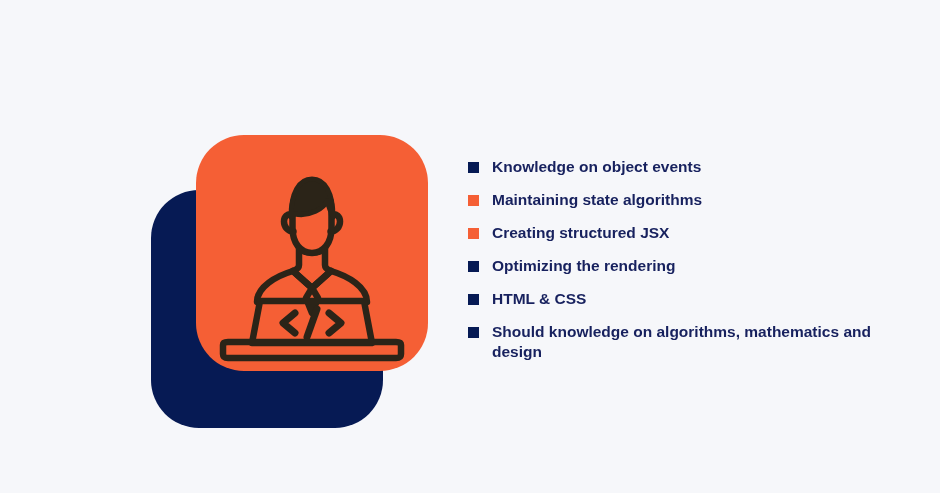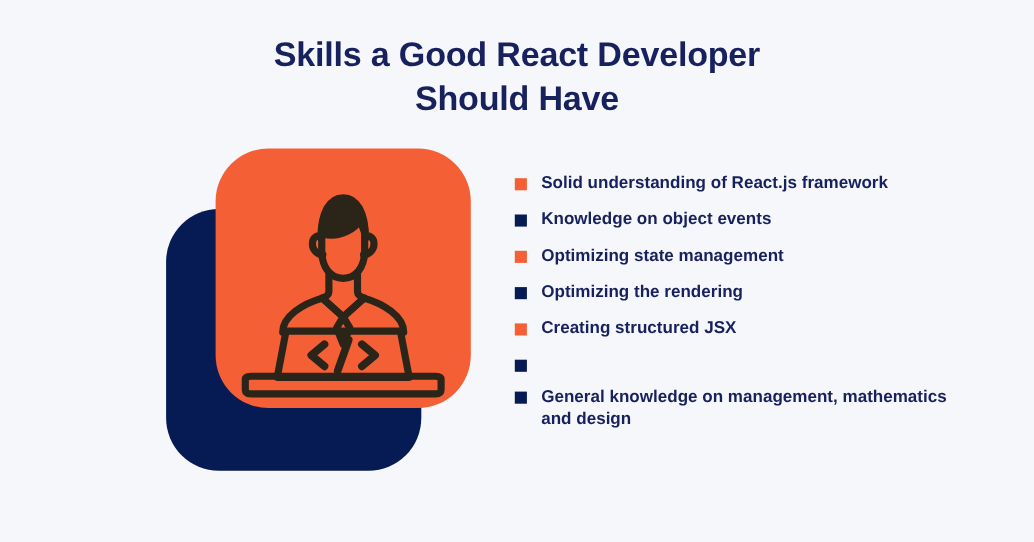--- a/index.html
+++ b/index.html
@@ -96,24 +96,20 @@
     font-weight: bold;
     color: #17215e;
     line-height: 20px;
   }
 </style>
 </head>
 <body>
 
 <div id="infographic">
 
-  <div id="title-block">
-    <div class="title-line">Skills a Good React Developer</div>
-    <div class="title-line">Should Have</div>
-  </div>
 
   <div id="artwork">
     <div id="navy-card"></div>
     <div id="orange-card"></div>
 
     <svg id="developer-icon" viewBox="0 0 232 236">
       <g fill="none" stroke="#2b2418" stroke-width="6.5" stroke-linecap="round" stroke-linejoin="round">
 
         <path d="M97.5 96.5 C91.5 96.5 88 91.5 88 86.5 C88 81.5 91.5 78.5 96 79.5"></path>
         <path d="M134.5 96.5 C140.5 96.5 144 91.5 144 86.5 C144 81.5 140.5 78.5 136 79.5"></path>
@@ -137,41 +133,38 @@
         <path d="M121 174 L111 202" stroke-width="7"></path>
 
         <path d="M27 210 C27 208 29 207 32 207 L200 207 C203 207 205 208 205 210
                  L205 219 C205 222 203 223 200 223 L32 223 C29 223 27 222 27 219 Z"></path>
       </g>
     </svg>
   </div>
 
   <div id="skills-list">
     <div class="skill-item">
-      <span class="skill-bullet orange"></span>
-      <span class="skill-label">Solid understanding of React.js framework</span>
-    </div>
-    <div class="skill-item">
       <span class="skill-bullet navy"></span>
       <span class="skill-label">Knowledge on object events</span>
     </div>
     <div class="skill-item">
       <span class="skill-bullet orange"></span>
-      <span class="skill-label">Optimizing state management</span>
-    </div>
-    <div class="skill-item">
-      <span class="skill-bullet navy"></span>
-      <span class="skill-label">Optimizing the rendering</span>
+      <span class="skill-label">Maintaining state algorithms</span>
     </div>
     <div class="skill-item">
       <span class="skill-bullet orange"></span>
       <span class="skill-label">Creating structured JSX</span>
     </div>
     <div class="skill-item">
       <span class="skill-bullet navy"></span>
+      <span class="skill-label">Optimizing the rendering</span>
     </div>
     <div class="skill-item">
       <span class="skill-bullet navy"></span>
-      <span class="skill-label">General knowledge on management, mathematics and design</span>
+      <span class="skill-label">HTML &amp; CSS</span>
+    </div>
+    <div class="skill-item">
+      <span class="skill-bullet navy"></span>
+      <span class="skill-label">Should knowledge on algorithms, mathematics and design</span>
     </div>
   </div>
 
 </div>
 
 </body></html>

